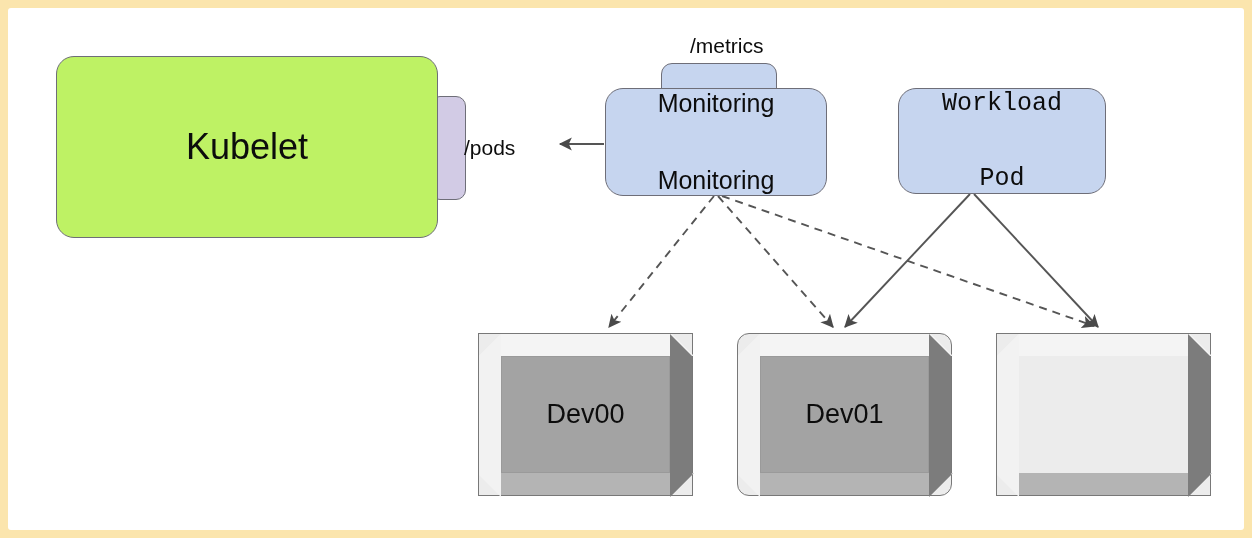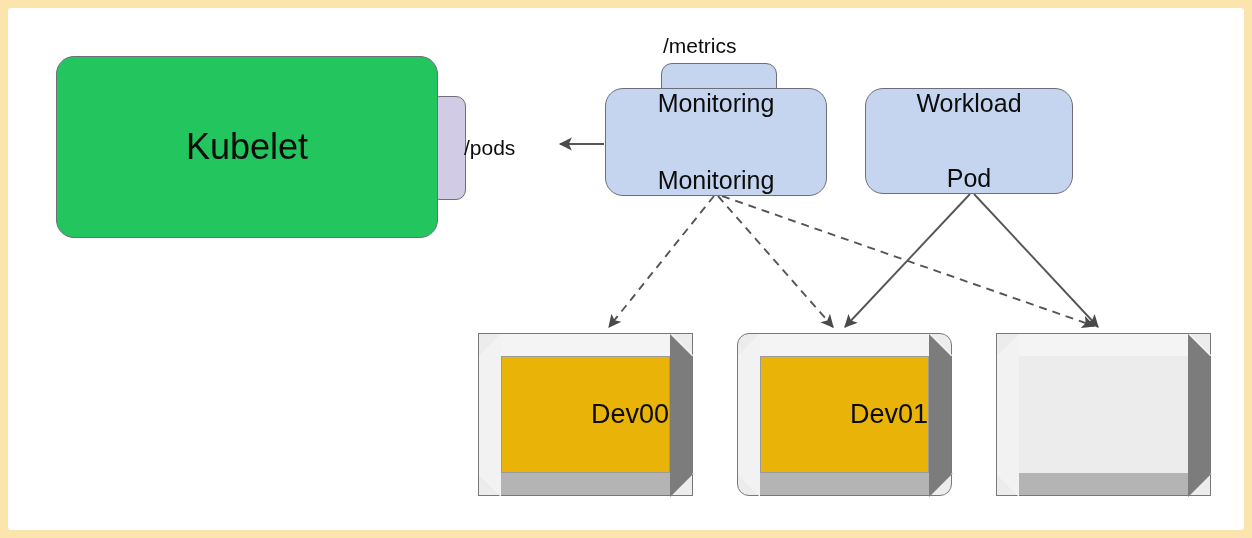--- a/index.html
+++ b/index.html
@@ -46,21 +46,21 @@
   .pill {
     border: 1.4px solid #6e6e78;
     border-radius: 18px;
     display: flex;
     align-items: center;
     justify-content: center;
     text-align: center;
     color: #0c0c0c;
     line-height: 1.18;
   }
-  .purple { background: #22c55e; }
+  .purple { background: #bef264; }
   .blue   { background: #c6d5ef; justify-content: space-between; }
 
   
   .side-tab {
     border: 1.4px solid #6e6e78;
     border-radius: 10px;
     background: #d2cbe5;
   }
   
   .top-tab {
@@ -106,25 +106,25 @@
     border-bottom: 22px solid transparent;
   }
   .devbox .bv-right {
     right: 0; top: 0;
     border-top: 22px solid transparent;
     border-bottom: 22px solid transparent;
   }
   .devbox .inner {
     position: absolute;
     left: 22px; top: 22px; right: 22px; bottom: 22px;
-    background: #eab308;
+    background: #a3a3a3;
     border: 1px solid #9a9a9a;
     display: flex;
     align-items: center;
-    justify-content: flex-end;
+    justify-content: center;
   }
   .devbox .label {
     color: #0c0c0c;
     font-size: 27px;
   }
 </style>
 </head>
 <body>
 
 <div id="frame">
@@ -166,30 +166,30 @@
     </svg>
 
     <div class="node side-tab" style="left:422px; top:88px; width:36px; height:104px;"></div>
 
     <div class="node pill purple" style="left:48px; top:48px; width:382px; height:182px; font-size:36px;">
       <span>Kubelet</span>
     </div>
 
     <div class="edge-label" style="left:456px; top:128px; font-size:21px;">/pods</div>
 
-    <div class="edge-label" style="left:655px; top:26px; font-size:21px;">/metrics</div>
+    <div class="edge-label" style="left:682px; top:26px; font-size:21px;">/metrics</div>
 
     <div class="node top-tab" style="left:653px; top:55px; width:116px; height:36px;"></div>
 
     <div class="node pill blue" style="left:597px; top:80px; width:222px; height:108px; font-size:25px; flex-direction:column;">
       <span>Monitoring</span>
       <span>Monitoring</span>
     </div>
 
-    <div class="node pill blue" style="left:857px; top:80px; width:208px; height:106px; font-size:25px; flex-direction:column;">
+    <div class="node pill blue" style="left:890px; top:80px; width:208px; height:106px; font-size:25px; flex-direction:column;font-family:Liberation Mono, monospace;">
       <span>Workload</span>
       <span>Pod</span>
     </div>
 
     <div class="devbox" style="left:470px; top:325px; width:215px; height:163px;">
       <div class="bevel">
         <div class="bv bv-top" style="border-bottom:22px solid #f4f4f4; width:171px;"></div>
         <div class="bv bv-bottom" style="border-top:22px solid #b4b4b4; width:171px;"></div>
         <div class="bv bv-left" style="border-right:22px solid #f2f2f2; height:119px;"></div>
         <div class="bv bv-right" style="border-left:22px solid #7c7c7c; height:119px;"></div>

